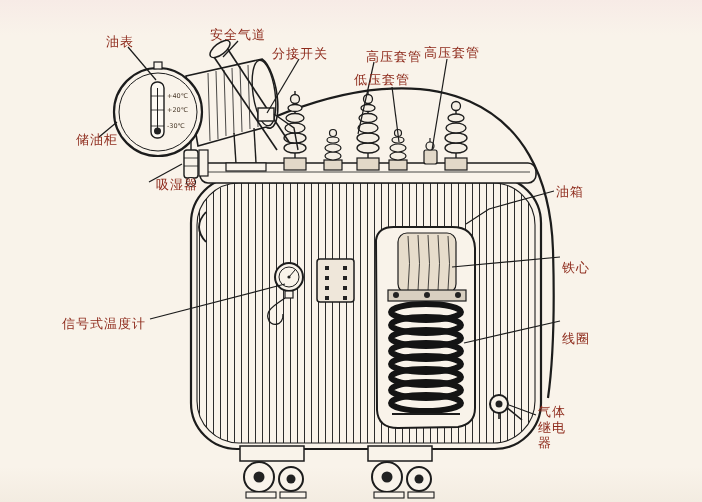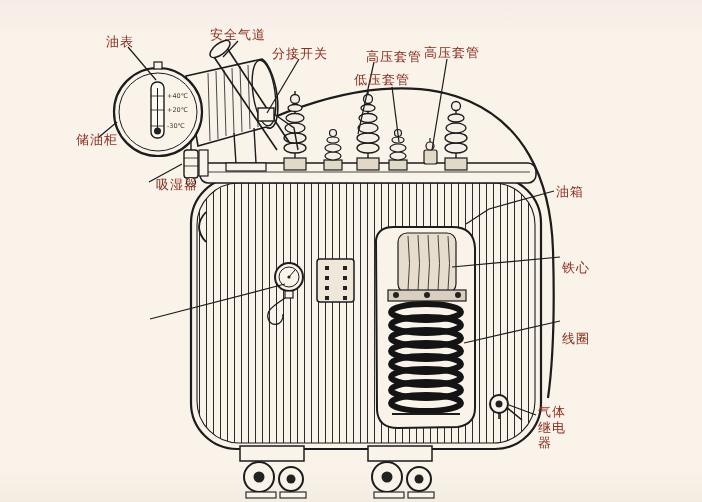--- a/index.html
+++ b/index.html
@@ -246,15 +246,16 @@
   <div class="lbl" style="left:210px; top:26px;">安全气道</div>
   <div class="lbl" style="left:272px; top:45px;">分接开关</div>
   <div class="lbl" style="left:350px; top:48px;margin-left:16px;">高压套管</div>
   <div class="lbl" style="left:354px; top:71px;">低压套管</div>
   <div class="lbl" style="left:424px; top:44px;">高压套管</div>
   <div class="lbl" style="left:60px;  top:131px;margin-left:16px;">储油柜</div>
   <div class="lbl" style="left:116px; top:176px;margin-left:40px;">吸湿器</div>
   <div class="lbl" style="left:556px; top:183px;">油箱</div>
   <div class="lbl" style="left:562px; top:259px;">铁心</div>
   <div class="lbl" style="left:562px; top:314px;margin-top:16px;">线圈</div>
+  <div class="lbl" style="left:62px;  top:315px;">信号式温度计</div>
   <div class="lbl wrap" style="left:538px; top:404px;">气体继电器</div>
 
 </div>
 
 </body></html>

